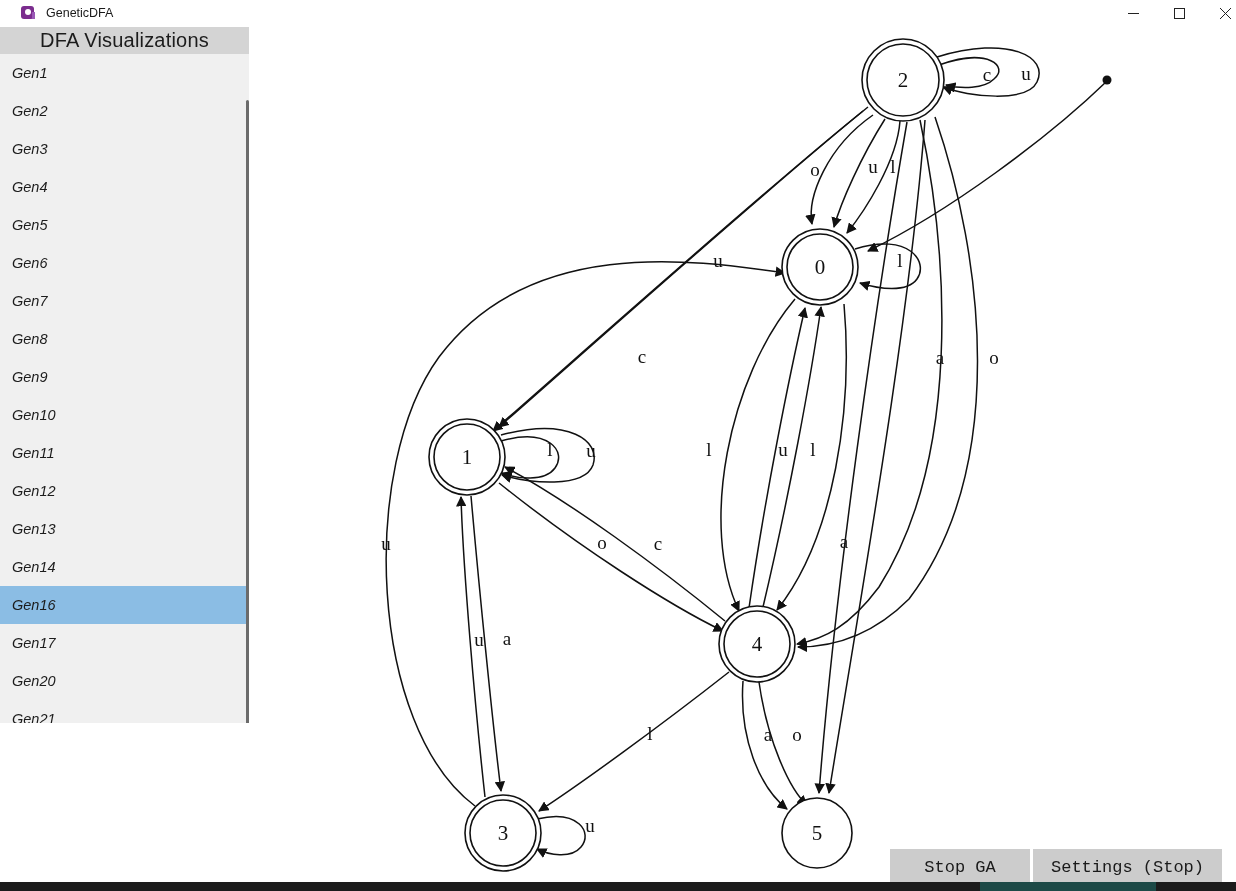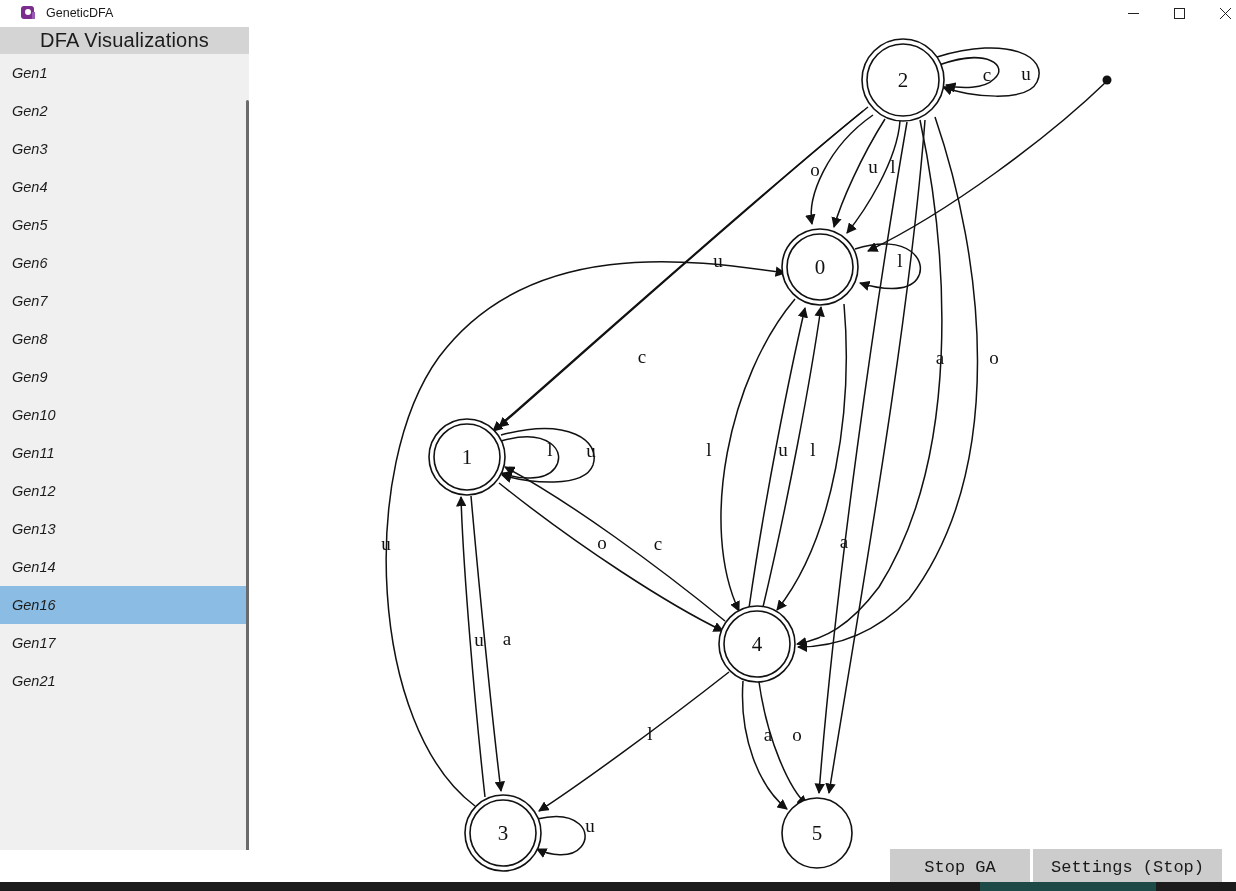--- a/index.html
+++ b/index.html
@@ -72,21 +72,21 @@
     justify-content: center;
     color: #222;
   }
   .win-btn svg { display: block; }
 
   
   #sidebar {
     position: absolute;
     left: 0; top: 27px;
     width: 249px;
-    height: 823px;
+    height: 696px;
     background: #f0f0f0;
     box-sizing: border-box;
     overflow: hidden;
   }
   #sidebar-header {
     height: 27px;
     background: #d4d4d4;
     color: #1c1c1c;
     font-size: 20px;
     display: flex;
@@ -239,20 +239,23 @@
         <span>Gen13</span>
       </div>
       <div class="gen-item">
         <span>Gen14</span>
       </div>
       <div class="gen-item selected">
         <span>Gen16</span>
       </div>
       <div class="gen-item">
         <span>Gen17</span>
+      </div>
+      <div class="gen-item">
+        <span>Gen20</span>
       </div>
       <div class="gen-item">
         <span>Gen21</span>
       </div>
     </div>
   <div id="sidebar-scrollbar"></div>
 </div>
 
 <div id="canvas-area">
   <svg id="dfa-svg" width="987" height="855" viewBox="0 0 987 855">

